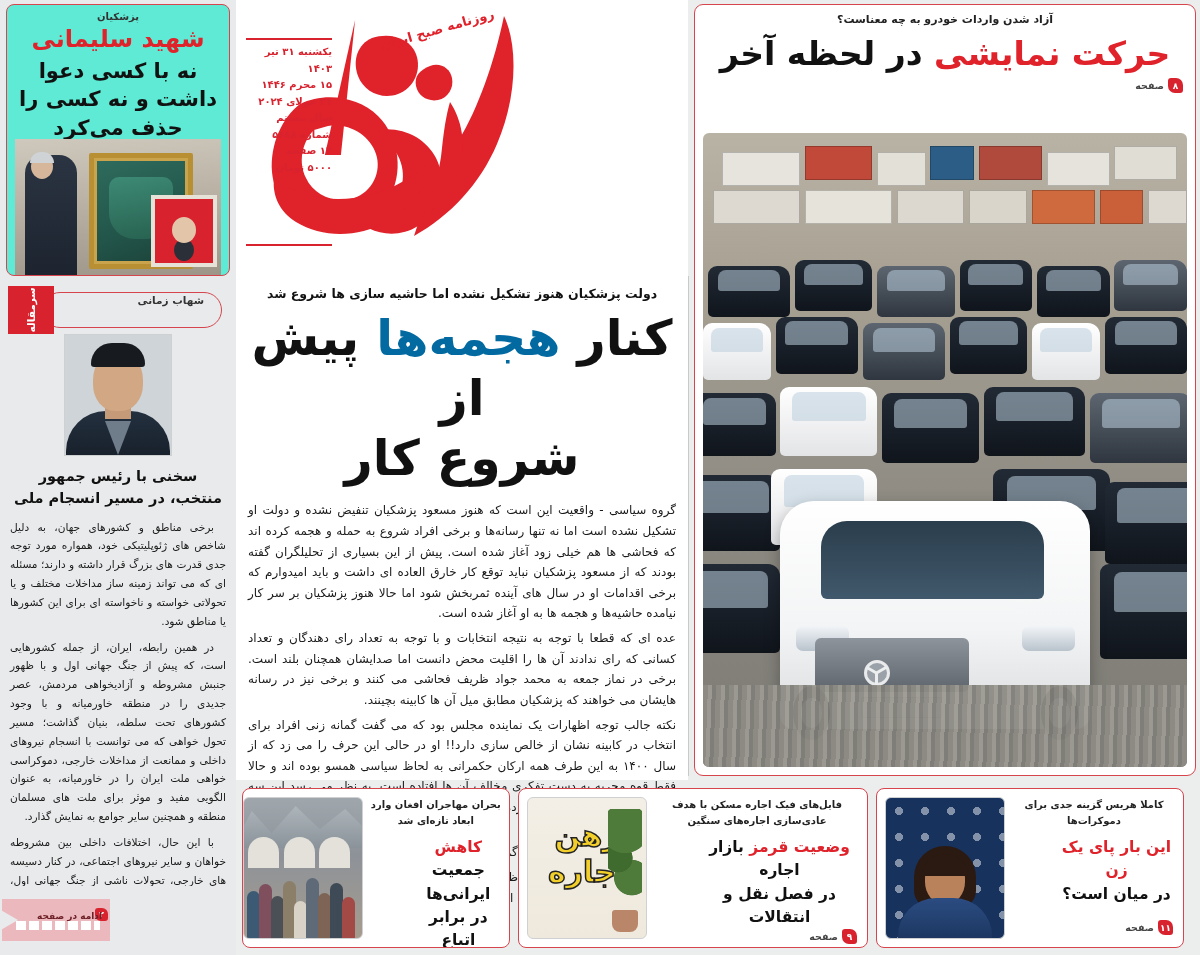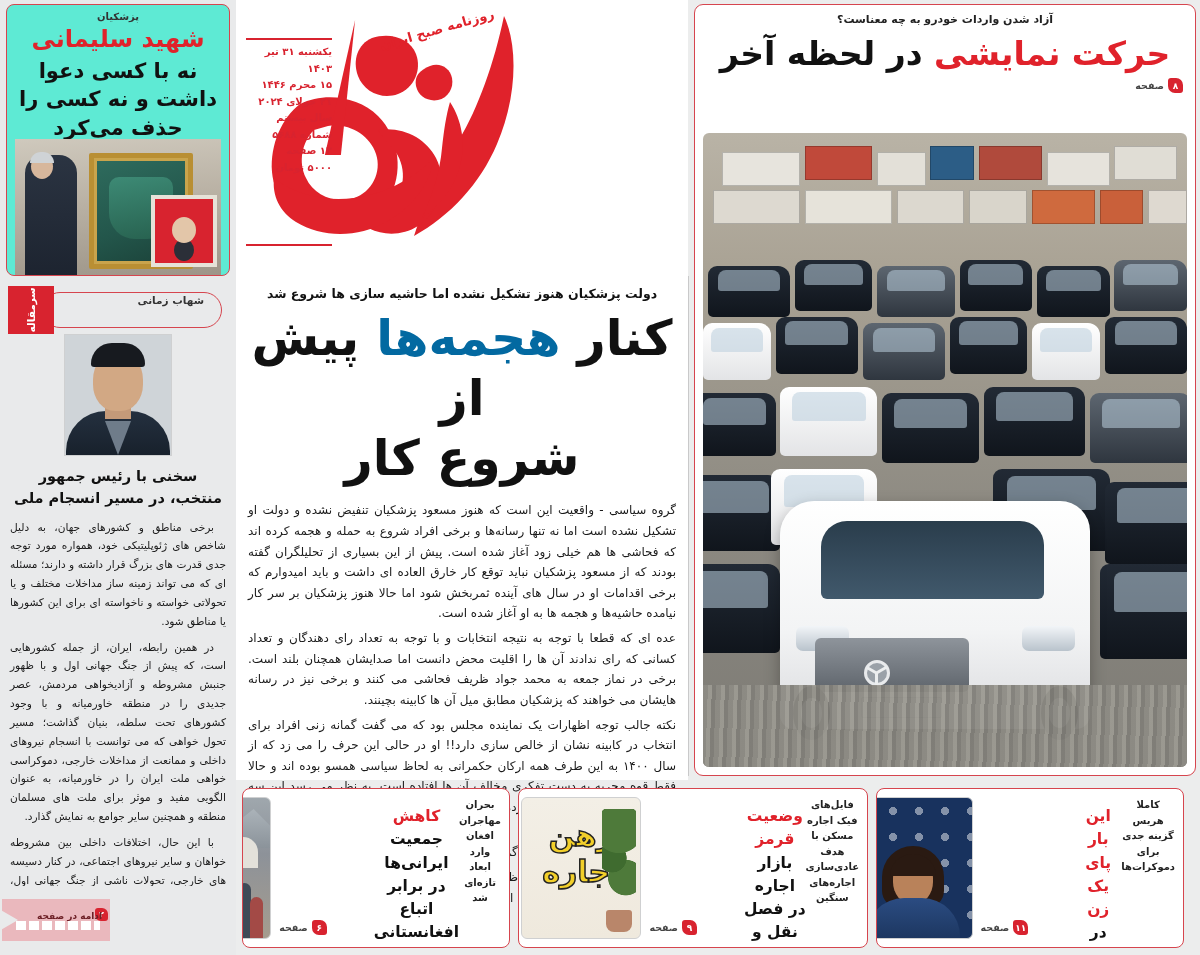--- a/index.html
+++ b/index.html
@@ -362,21 +362,21 @@
   .bottom-card {
     top: 788px; height: 160px;
     background: #fff; border: 1px solid #d6454e; border-radius: 8px;
     padding: 8px;
   }
   #card-afghan { left: 242px; width: 268px; }
   #card-rent   { left: 518px; width: 350px; }
   #card-kamala { left: 876px; width: 308px; }
 
   .bc-inner { display: flex; gap: 8px; height: 100%; direction: rtl; }
-  .bc-text { flex: 1; display: flex; flex-direction: row; }
+  .bc-text { flex: 1; display: flex; flex-direction: column; }
   .bc-kicker {
     font-size: 10px; font-weight: bold; color: #222;
     line-height: 1.55; text-align: center;
   }
   .bc-head {
     margin-top: 8px; font-size: 15.5px; font-weight: bold;
     color: #111; line-height: 1.5; text-align: center; margin-left: 45px;
   }
   .bc-head .red { color: #e0222b; }
   .bc-badge { margin-top: auto; margin-bottom: 4px; margin-right: 2px; }

